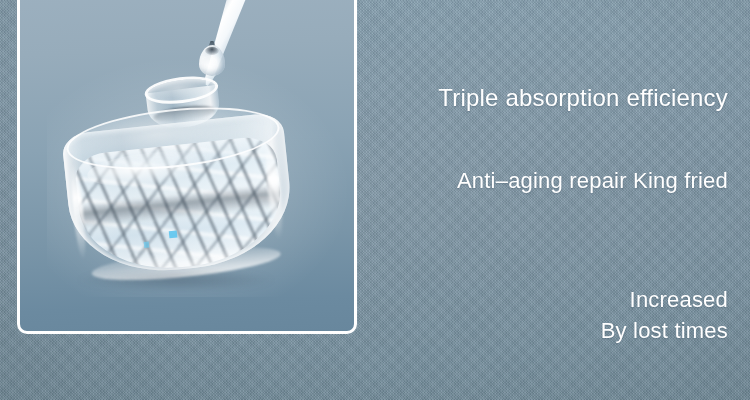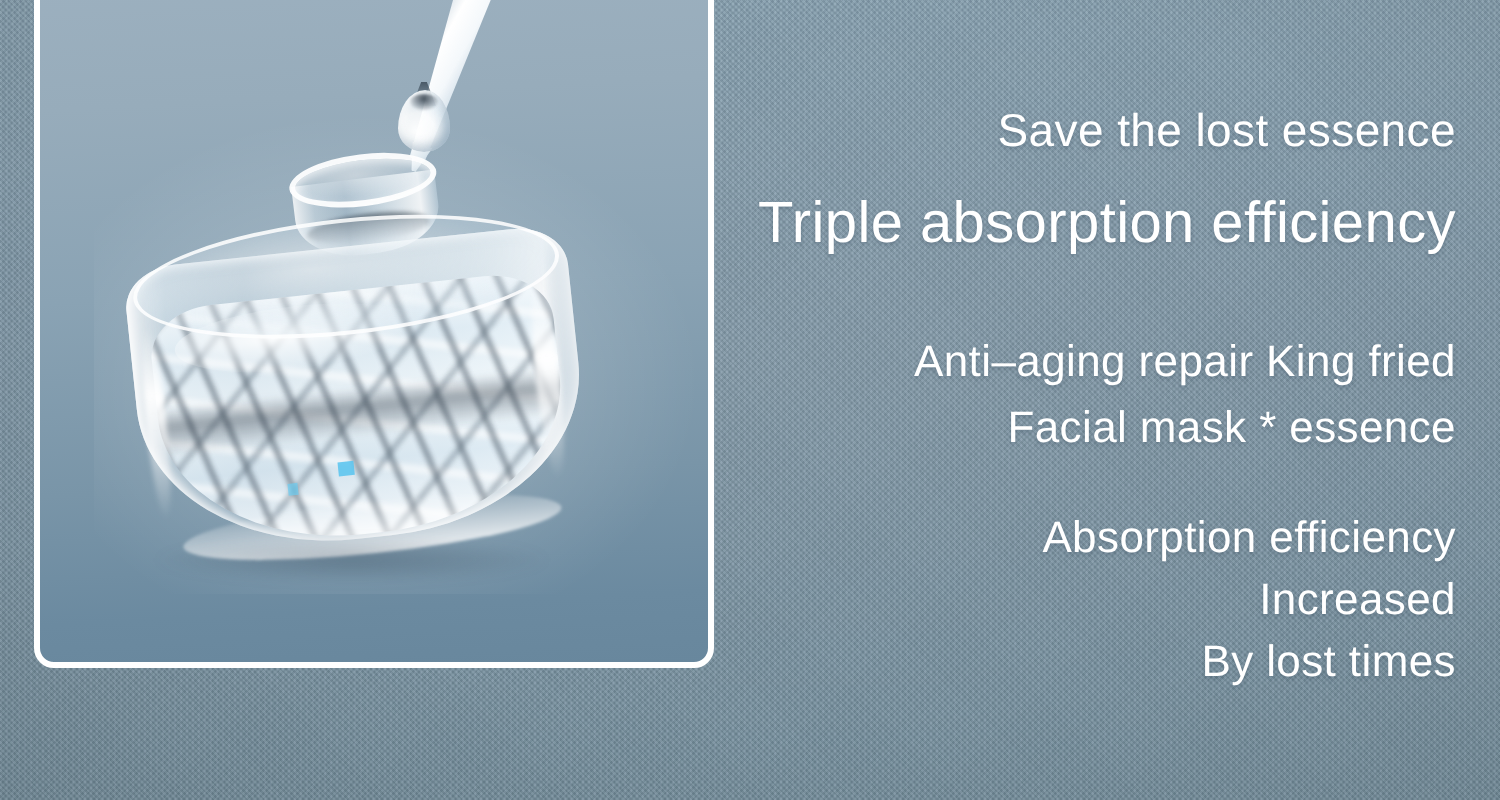--- a/index.html
+++ b/index.html
@@ -361,21 +361,21 @@
     right: 0;
     text-align: right;
     color: #ffffff;
     font-family: "Liberation Sans", sans-serif;
     font-weight: 400;
     letter-spacing: 0.2px;
     white-space: nowrap;
     text-shadow: 0 1px 2px rgba(40,60,78,0.30);
   }
   .ln-1 { top: 52px;  font-size: 23px; }
-  .ln-2 { top: 96px;  font-size: 29px; }
+  .ln-2 { top: 84px;  font-size: 24px; }
   .ln-3 { top: 168px; font-size: 22px; text-align: right; }
   .ln-4 { top: 201px; font-size: 22px; }
   .ln-5 { top: 256px; font-size: 22px; }
   .ln-6 { top: 287px; font-size: 22px; text-align: center; }
   .ln-7 { top: 318px; font-size: 22px; }
 </style>
 </head>
 <body>
 
 <div class="banner">
@@ -417,24 +417,21 @@
         <div class="jar-highlight-left"></div>
         <div class="jar-highlight-right"></div>
         <div class="jar-top-ellipse"></div>
       </div>
 
       <div class="jar-shadow"></div>
     </div>
   </div>
 
   <div class="copy">
-    <div class="copy-line ln-1">Save the lost essence</div>
     <div class="copy-line ln-2">Triple absorption efficiency</div>
 
     <div class="copy-line ln-3">Anti–aging repair King fried</div>
-    <div class="copy-line ln-4">Facial mask * essence</div>
-
-    <div class="copy-line ln-5">Absorption efficiency</div>
+
     <div class="copy-line ln-6">Increased</div>
     <div class="copy-line ln-7">By lost times</div>
   </div>
 
 </div>
 
 </body></html>

